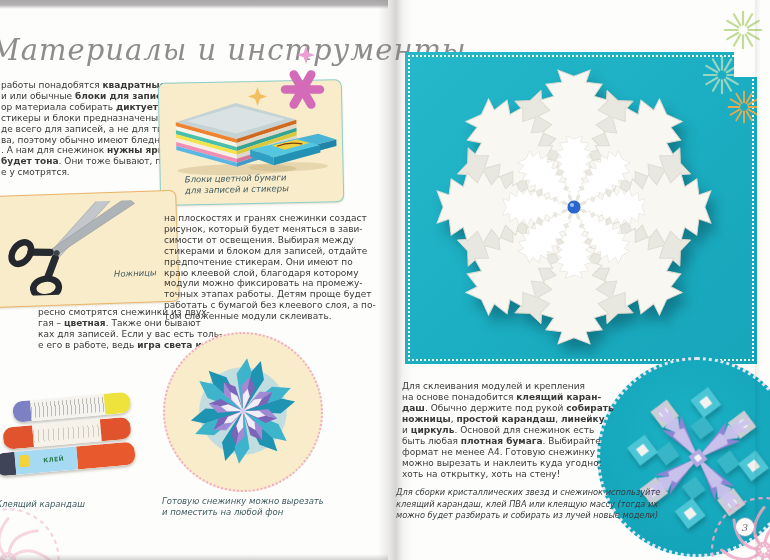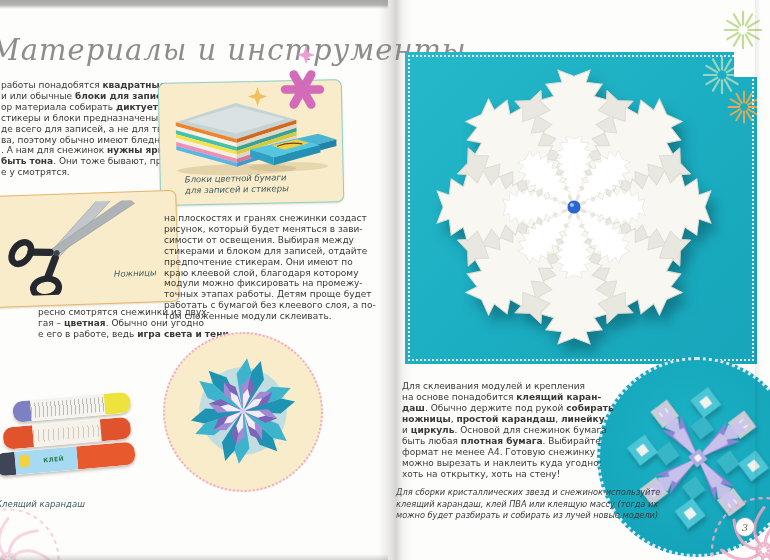--- a/index.html
+++ b/index.html
@@ -95,21 +95,21 @@
   <div class="abs title">Материалы и инструменты</div>
 
   <div class="abs para" style="left:1px;top:80px;">
       <div><span>работы понадобятся </span><b>квадратные сти-</b></div>
       <div><span>и или обычные </span><b>блоки для записей</b><span>.</span></div>
       <div><span>ор материала собирать </span><b>диктует цвет</b><span>.</span></div>
       <div><span>стикеры и блоки предназначены</span></div>
       <div><span>де всего для записей, а не для твор-</span></div>
       <div><span>ва, поэтому обычно имеют бледный</span></div>
       <div><span>. А нам для снежинок </span><b>нужны яркие</b></div>
-      <div><b>быть тона</b><span>. Они тоже бывают, причем</span></div>
+      <div><b>будет тона</b><span>. Они тоже бывают, причем</span></div>
       <div><span>е у смотрятся.</span></div>
     </div>
 
   <div class="abs cream-box sticky-box">
     <svg style="position:absolute;left:0;top:8px;" width="180" height="92" viewBox="0 0 200 102">
       <ellipse cx="85" cy="88" rx="66" ry="6" fill="rgba(170,140,80,.25)"></ellipse>
       <ellipse cx="142" cy="86" rx="44" ry="5" fill="rgba(170,140,80,.22)"></ellipse>
       <polygon points="18,34 85,14 152,34 85,54" fill="#c6d3d4"></polygon>
       <polygon points="30,33 85,18 140,33 85,48" fill="rgba(255,255,255,.35)"></polygon>
       <polygon points="18,34 85,54 85,58.4 18,38.4" fill="#ee8330"></polygon>
@@ -164,21 +164,22 @@
         <circle cx="60" cy="54" r="3.2" fill="#3f444b"></circle>
       </g>
     </svg>
     <div class="cap" style="position:absolute;left:128px;top:76px;">Ножницы</div>
   </div>
 
   <div class="abs para" style="left:164px;top:213px;white-space:nowrap;">на плоскостях и гранях снежинки создаст<br>рисунок, который будет меняться в зави-<br>симости от освещения. Выбирая между<br>стикерами и блоком для записей, отдайте<br>предпочтение стикерам. Они имеют по<br>краю клеевой слой, благодаря которому<br>модули можно фиксировать на промежу-<br>точных этапах работы. Детям проще будет<br>работать с бумагой без клеевого слоя, а по-<br>том сложенные модули склеивать.</div>
 
   <div class="abs para" style="left:10px;top:307px;padding-left:28px;">
       <div><span>ресно смотрятся снежинки из двух-</span></div>
-      <div><span>гая – </span><b>цветная</b><span>. Обычно они угодно</span></div>
+      <div><span>гая – </span><b>цветная</b><span>. Также они бывают</span></div>
+      <div><span>ках для записей. Если у вас есть толь-</span></div>
       <div><span>е его в работе, ведь </span><b>игра света и тени</b></div>
     </div>
 
   <div class="abs glue">
     <div class="stick" style="left:22px;top:0;width:118px;height:21px;">
       <div class="seg" style="width:18px;background:#7d81c4;"></div>
       <div class="seg" style="flex:1;background:#f4f3ef;background-image:repeating-linear-gradient(90deg,rgba(120,115,105,.45) 0 1px,transparent 1px 4px);background-size:100% 70%;background-position:0 3px;background-repeat:no-repeat;"></div>
       <div class="seg" style="width:26px;background:#eee23c;"></div>
     </div>
     <div class="stick" style="left:10px;top:25px;width:128px;height:22px;">
@@ -272,20 +273,21 @@
             <polygon points="80,80 76,62 80,54 84,62" transform="rotate(135 80 80)"></polygon>
           <polygon points="80,80 76,62 80,54 84,62" transform="rotate(180 80 80)"></polygon>
             <polygon points="80,80 76,62 80,54 84,62" transform="rotate(225 80 80)"></polygon>
           <polygon points="80,80 76,62 80,54 84,62" transform="rotate(270 80 80)"></polygon>
             <polygon points="80,80 76,62 80,54 84,62" transform="rotate(315 80 80)"></polygon>
         </g>
         <circle cx="80" cy="80" r="3.5" fill="#d6cdee"></circle>
       </g>
     </svg>
   </div>
+  <div class="abs cap" style="left:162px;top:496px;">Готовую снежинку можно вырезать<br>и поместить на любой фон</div>
 
   <div class="abs photo">
     <div class="photo-dots"></div>
     <svg style="position:absolute;left:297px;top:3px;color:#aedcc2;opacity:.85;" width="40" height="40" viewBox="-22 -22 44 44">
       <use href="#rays" stroke="currentColor"></use>
     </svg>
     <svg style="position:absolute;left:322px;top:38px;color:#e9a94f;" width="34" height="34" viewBox="-22 -22 44 44">
       <use href="#rays" stroke="currentColor"></use>
     </svg>
     <svg style="position:absolute;left:18px;top:4px;" width="302" height="302" viewBox="0 0 300 300">
@@ -401,21 +403,21 @@
           </g>
       </g>
     </svg>
   </div>
 
   <div class="abs para" style="left:402px;top:381px;line-height:11px;">
       <div><span>Для склеивания модулей и крепления</span></div>
       <div><span>на основе понадобится </span><b>клеящий каран-</b></div>
       <div><b>даш</b><span>. Обычно держите под рукой </span><b>собирать</b></div>
       <div><b>ножницы</b><span>, </span><b>простой карандаш</b><span>, </span><b>линейку</b></div>
-      <div><span>и </span><b>циркуль</b><span>. Основой для снежинок бумага</span></div>
+      <div><span>и </span><b>циркуль</b><span>. Основой для снежинок есть</span></div>
       <div><span>быть любая </span><b>плотная бумага</b><span>. Выбирайте</span></div>
       <div><span>формат не менее А4. Готовую снежинку</span></div>
       <div><span>можно вырезать и наклеить куда угодно:</span></div>
       <div><span>хоть на открытку, хоть на стену!</span></div>
     </div>
 
   <div class="abs note" style="left:396px;top:487px;width:228px;">Для сборки кристаллических звезд и снежинок используйте<br>клеящий карандаш, клей ПВА или клеящую массу (тогда их<br>можно будет разбирать и собирать из лучей новые модели)</div>
 
   <svg class="abs" style="left:704px;top:490px;color:#f0a9c6;opacity:.85;" width="120" height="120" viewBox="-60 -60 120 120">
     <use href="#swirl" stroke="currentColor" transform="scale(1.18)"></use>

